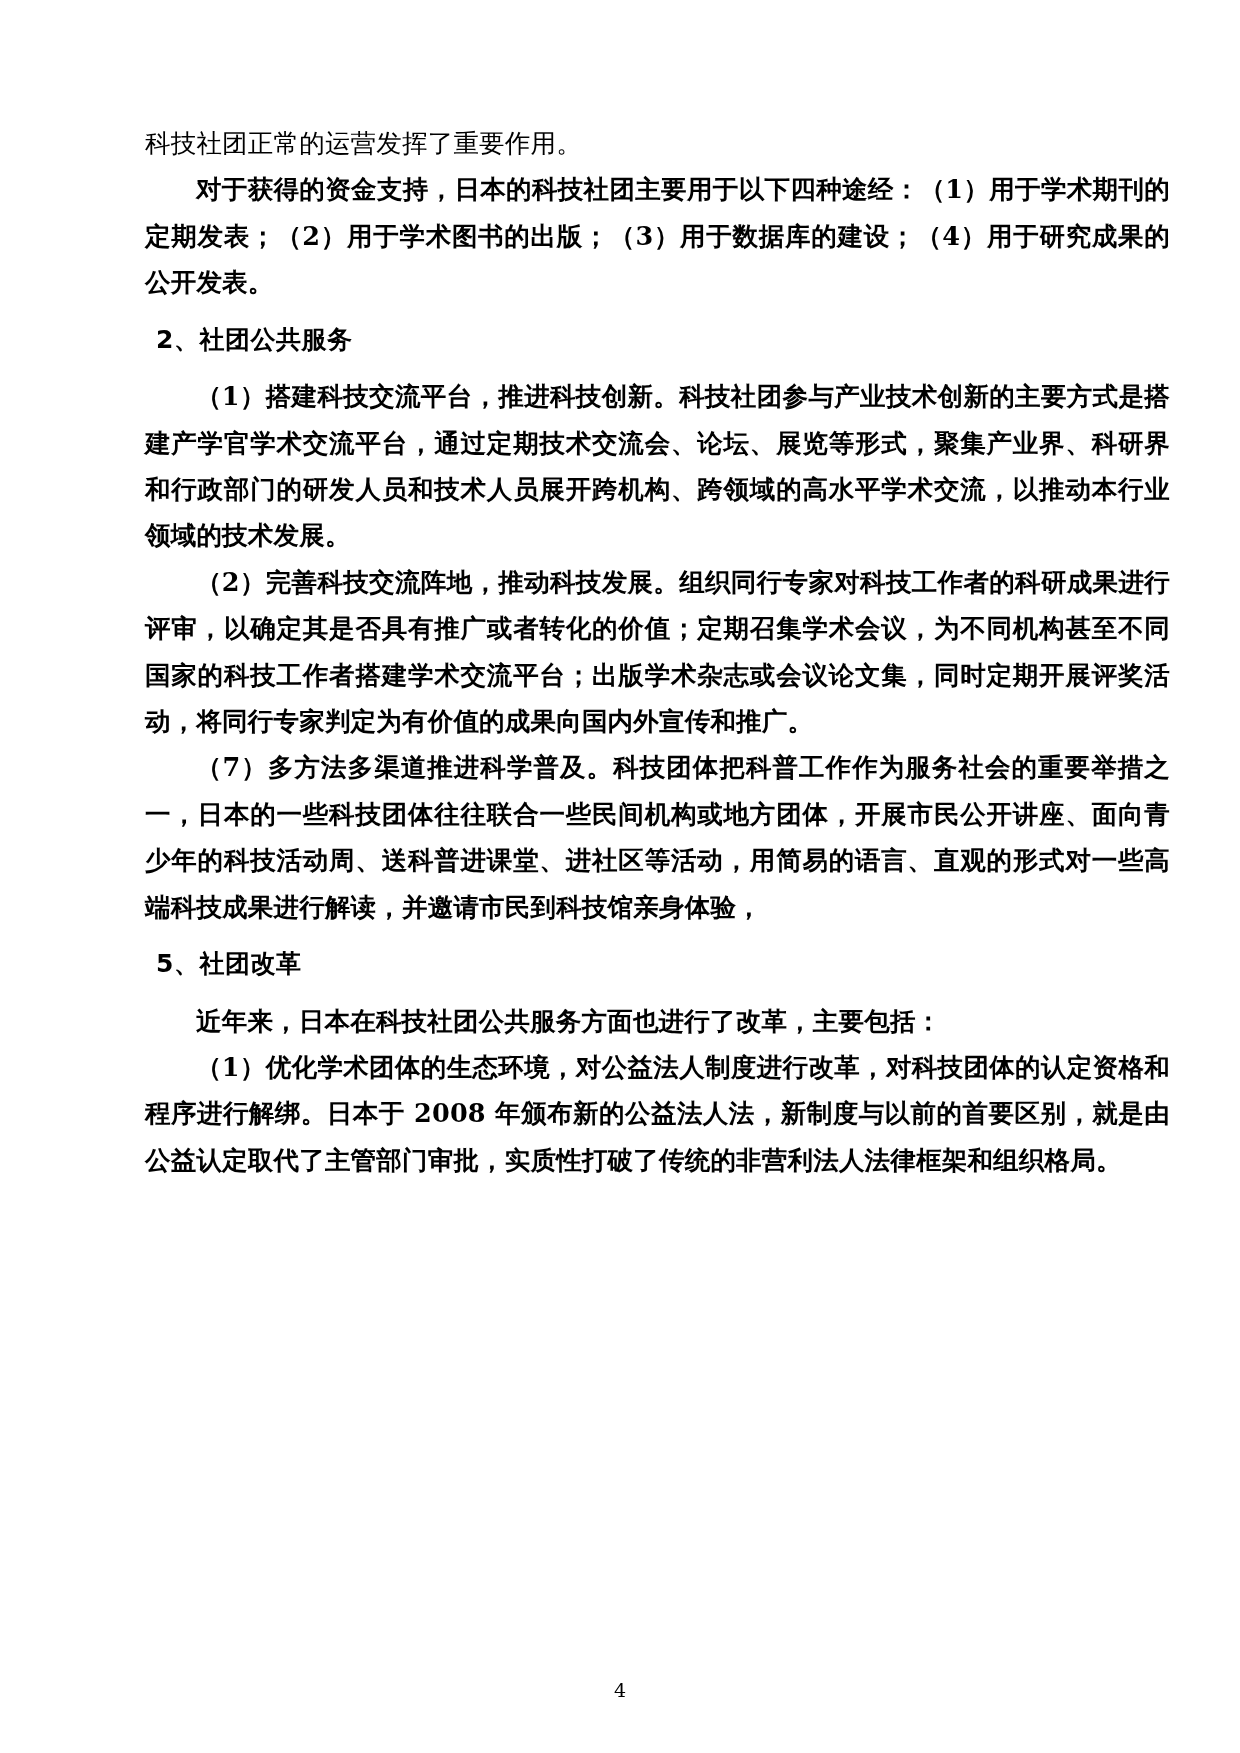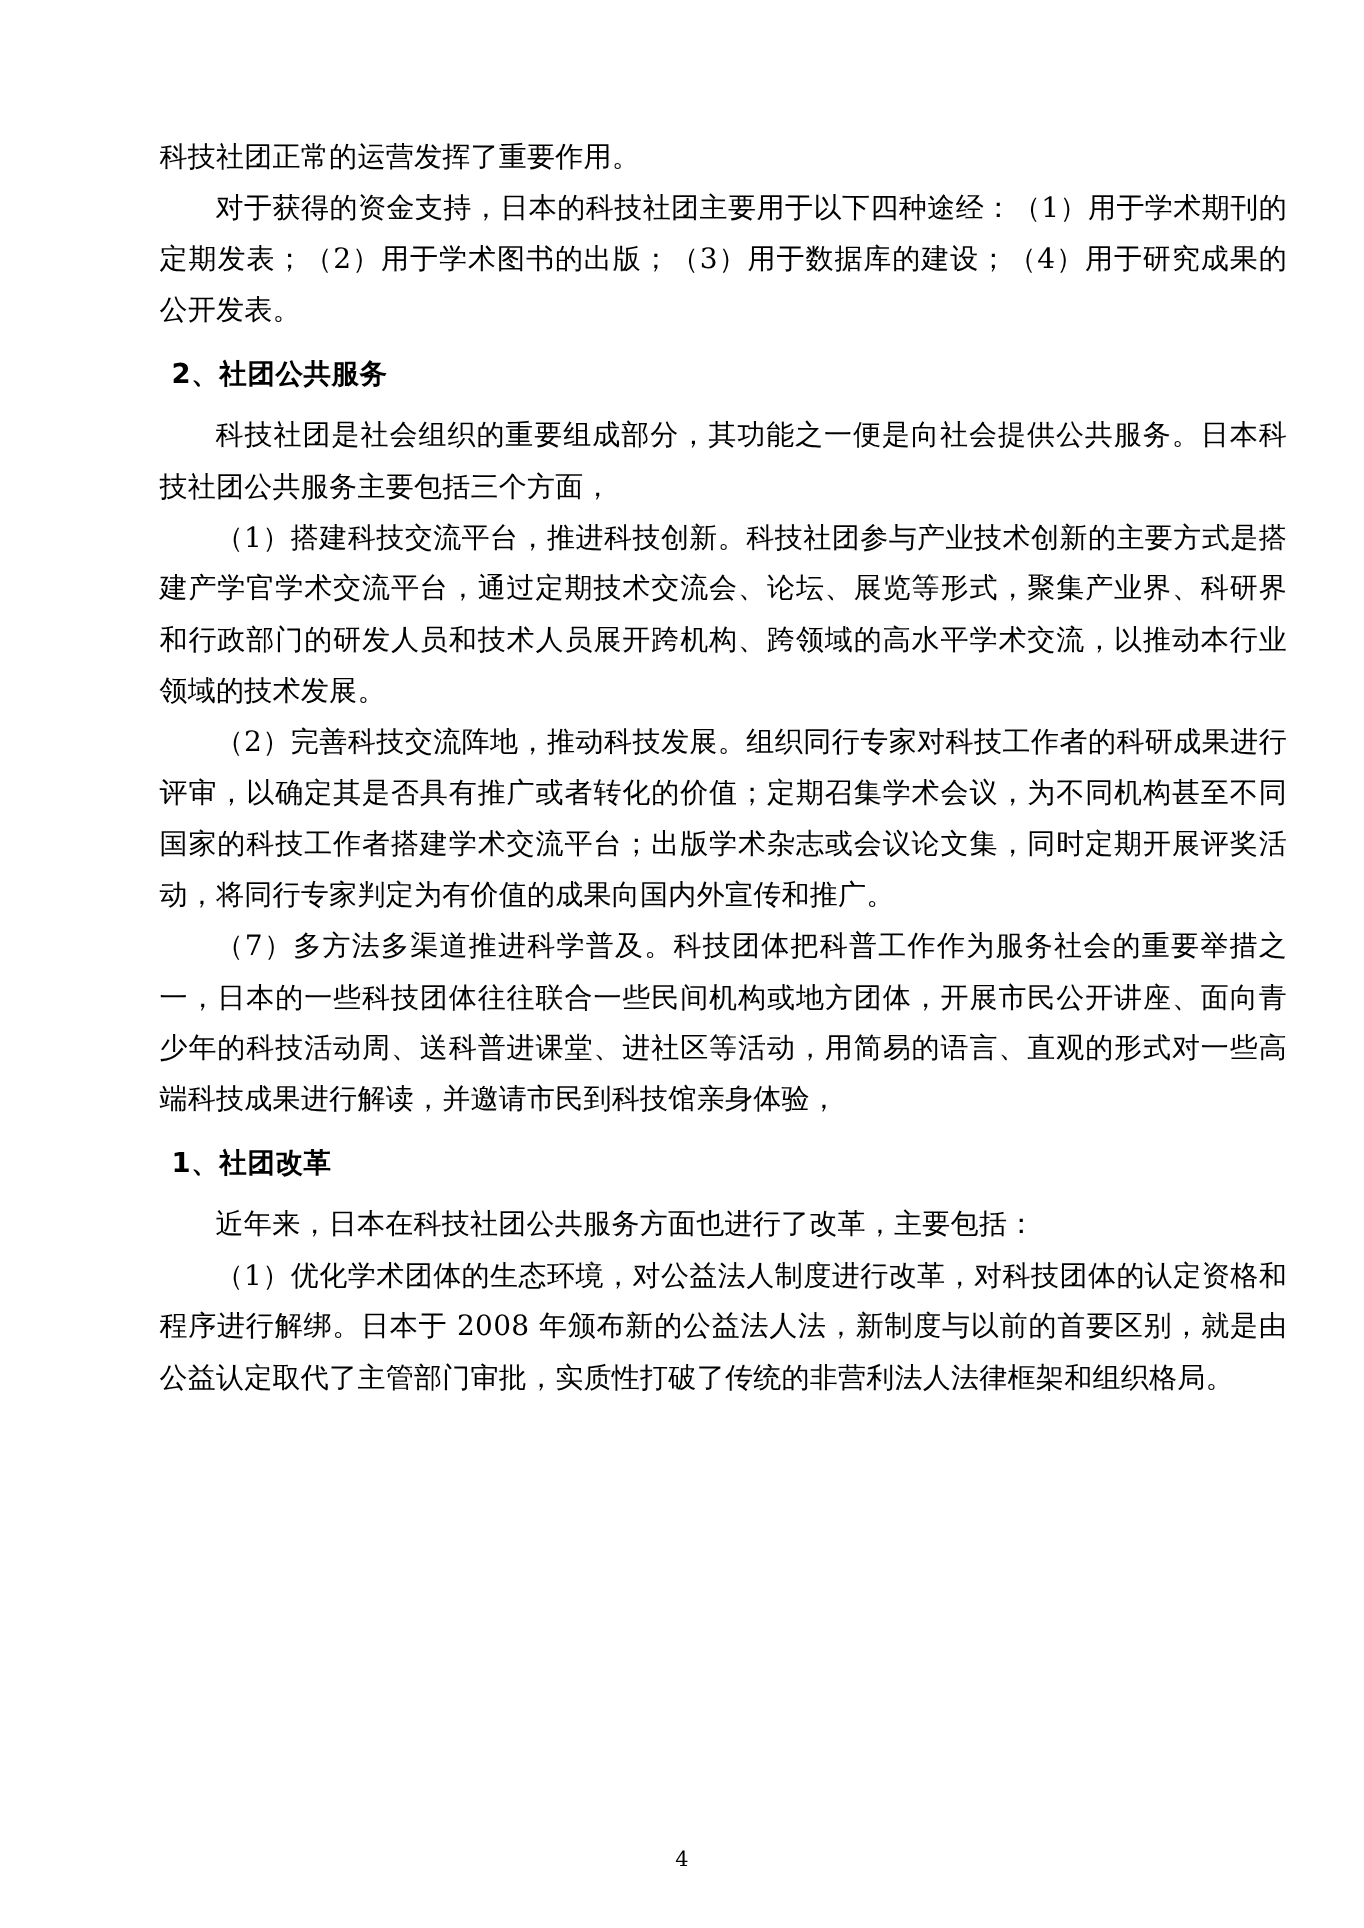--- a/index.html
+++ b/index.html
@@ -26,20 +26,21 @@
     line-height: 1.82;
     text-align: justify;
     text-justify: inter-ideograph;
     letter-spacing: 0.2px;
   }
   p {
     margin: 0;
   }
   .para-indent {
     text-indent: 2em;
+    font-weight: bold;
   }
   .para-flush {
     text-indent: 0;
   }
   .heading {
     font-family: "DejaVu Sans", "Liberation Sans", sans-serif;
     font-weight: bold;
     font-size: 25px;
     line-height: 1.82;
     margin: 11px;
@@ -58,22 +59,21 @@
   }
 </style>
 </head>
 <body>
 
 <div class="page">
   <div class="doc-body">
     <p class="para-flush">科技社团正常的运营发挥了重要作用。</p>
     <p class="para-indent">对于获得的资金支持，日本的科技社团主要用于以下四种途经：（1）用于学术期刊的定期发表；（2）用于学术图书的出版；（3）用于数据库的建设；（4）用于研究成果的公开发表。</p>
     <p class="heading">2、社团公共服务</p>
-    <p class="para-indent">科技社团是社会组织的重要组成部分，其功能之一便是向社会提供公共服务。日本科技社团公共服务主要包括三个方面，</p>
     <p class="para-indent">（1）搭建科技交流平台，推进科技创新。科技社团参与产业技术创新的主要方式是搭建产学官学术交流平台，通过定期技术交流会、论坛、展览等形式，聚集产业界、科研界和行政部门的研发人员和技术人员展开跨机构、跨领域的高水平学术交流，以推动本行业领域的技术发展。</p>
     <p class="para-indent">（2）完善科技交流阵地，推动科技发展。组织同行专家对科技工作者的科研成果进行评审，以确定其是否具有推广或者转化的价值；定期召集学术会议，为不同机构甚至不同国家的科技工作者搭建学术交流平台；出版学术杂志或会议论文集，同时定期开展评奖活动，将同行专家判定为有价值的成果向国内外宣传和推广。</p>
     <p class="para-indent">（7）多方法多渠道推进科学普及。科技团体把科普工作作为服务社会的重要举措之一，日本的一些科技团体往往联合一些民间机构或地方团体，开展市民公开讲座、面向青少年的科技活动周、送科普进课堂、进社区等活动，用简易的语言、直观的形式对一些高端科技成果进行解读，并邀请市民到科技馆亲身体验，</p>
-    <p class="heading">1、社团改革</p>
+    <p class="heading">5、社团改革</p>
     <p class="para-indent">近年来，日本在科技社团公共服务方面也进行了改革，主要包括：</p>
     <p class="para-indent">（1）优化学术团体的生态环境，对公益法人制度进行改革，对科技团体的认定资格和程序进行解绑。日本于 2008 年颁布新的公益法人法，新制度与以前的首要区别，就是由公益认定取代了主管部门审批，实质性打破了传统的非营利法人法律框架和组织格局。</p>
   </div>
   <div class="page-number">4</div>
 </div>
 
 </body></html>

